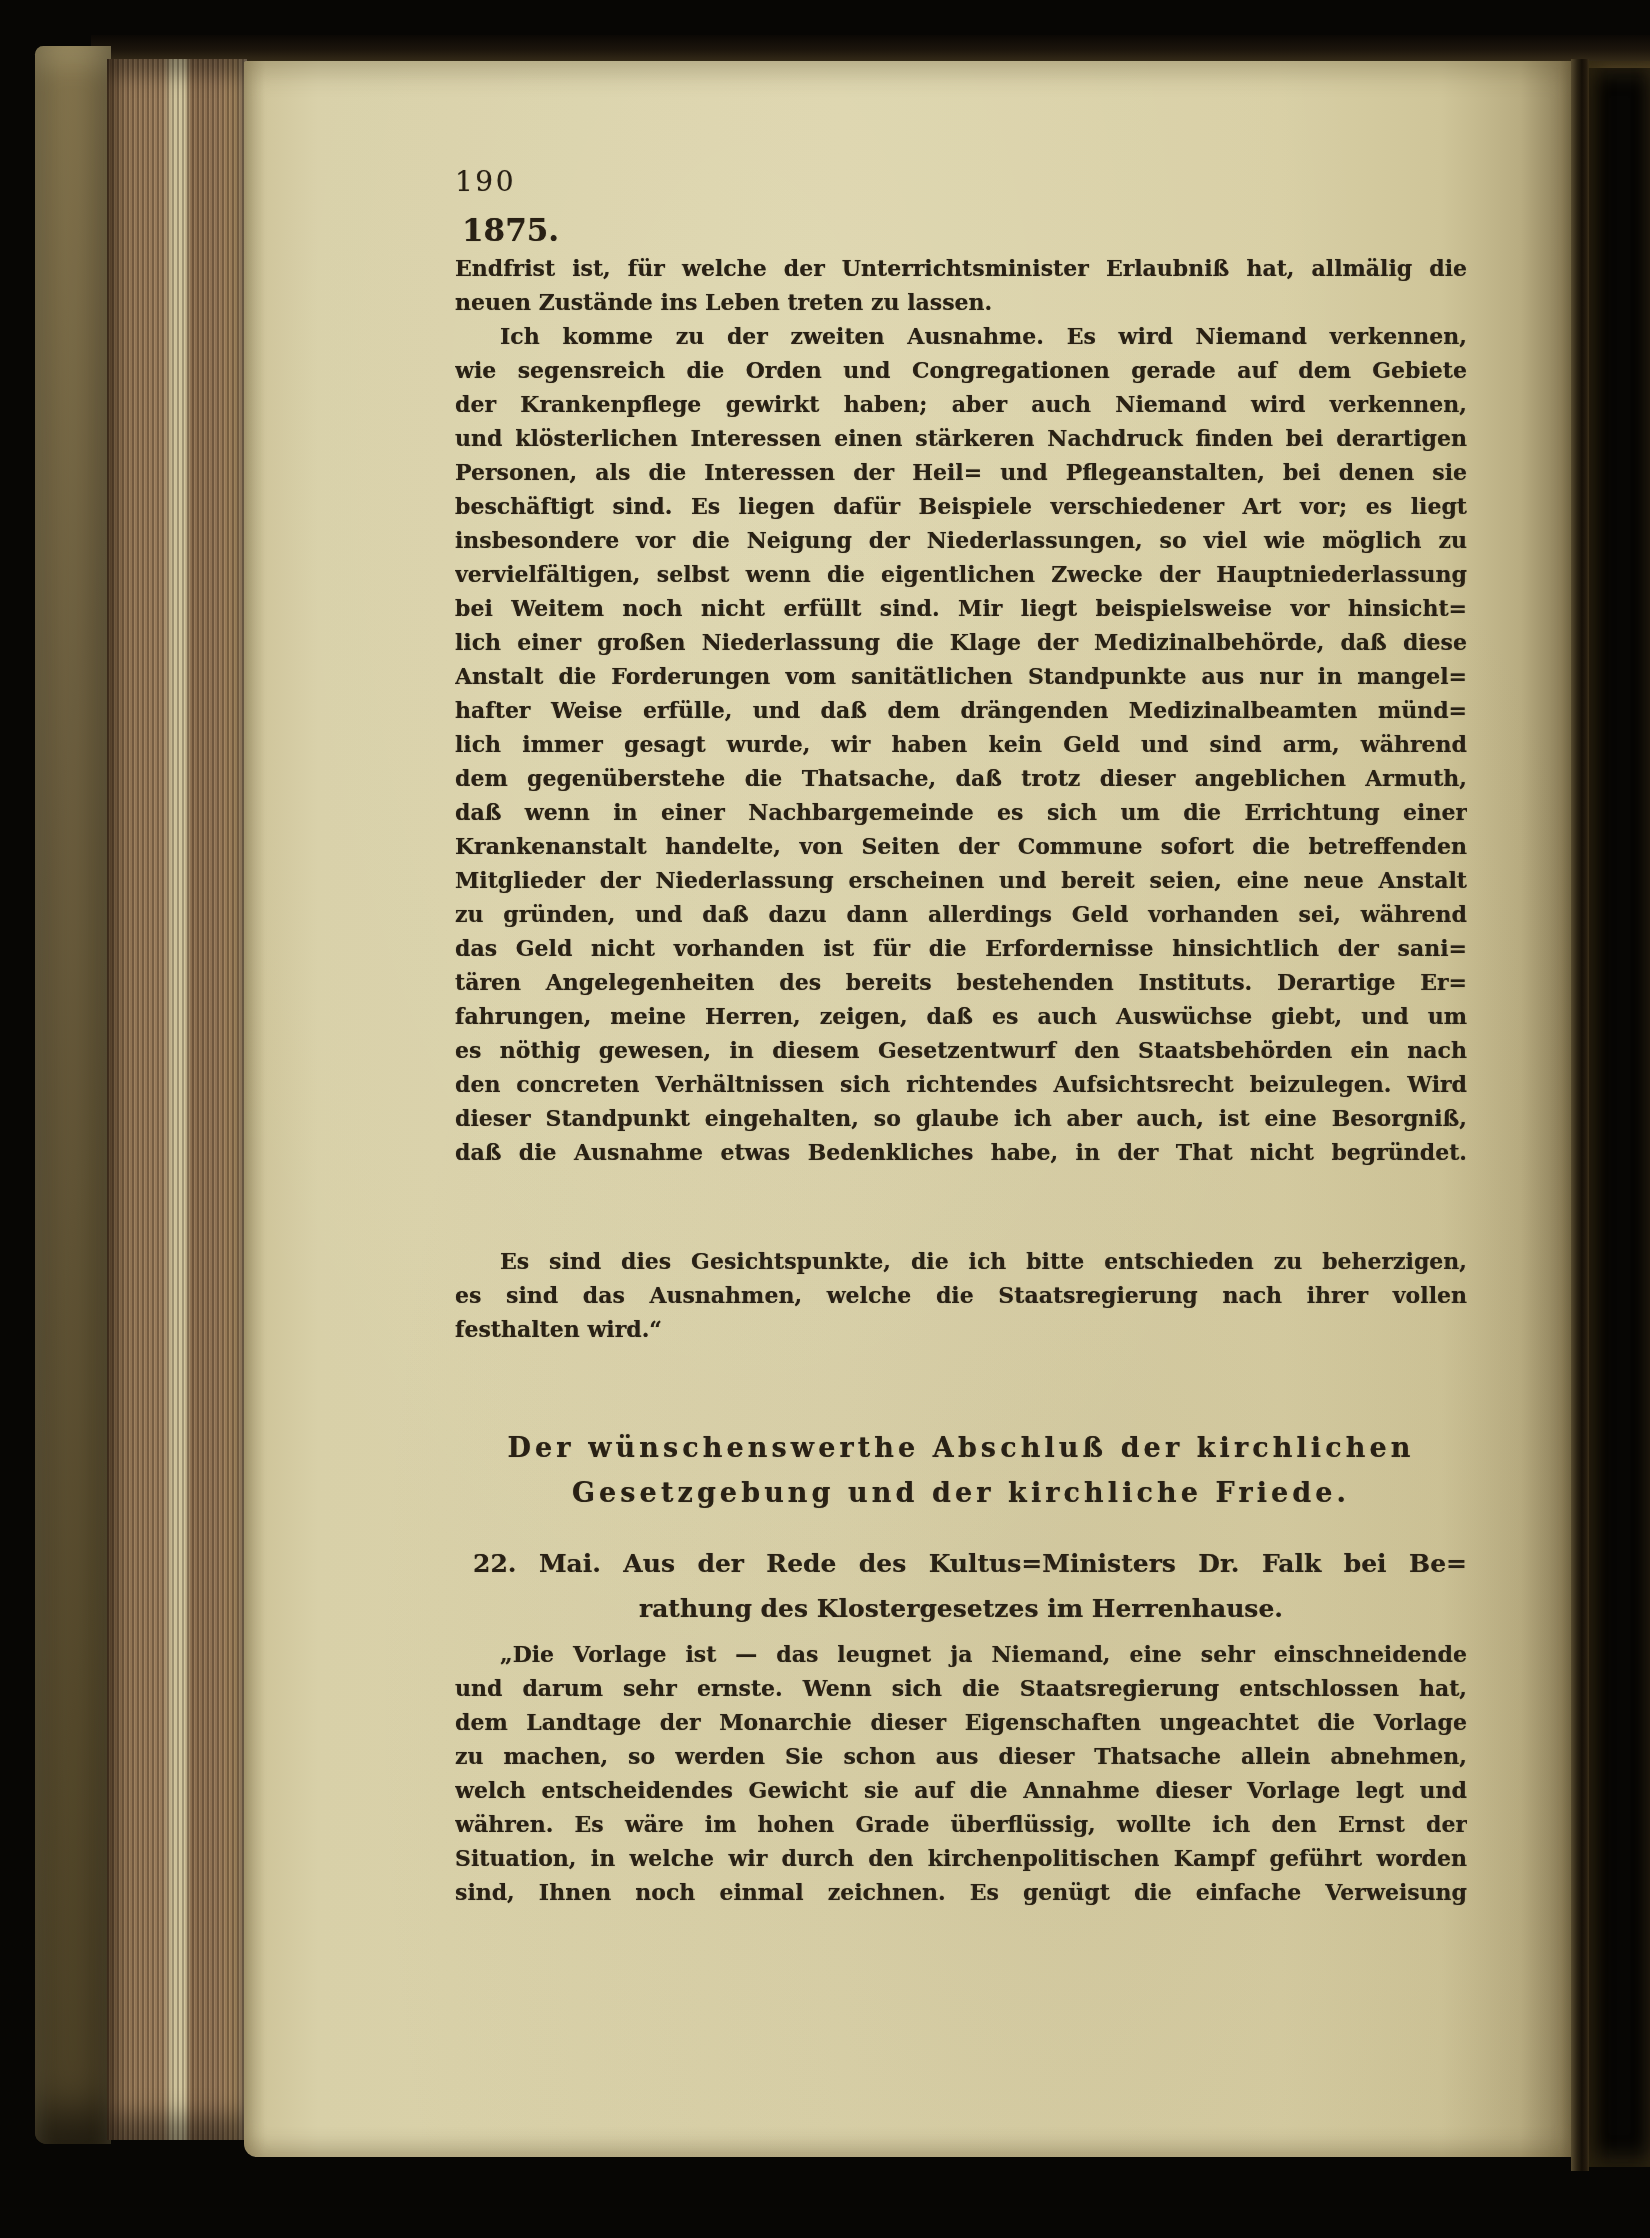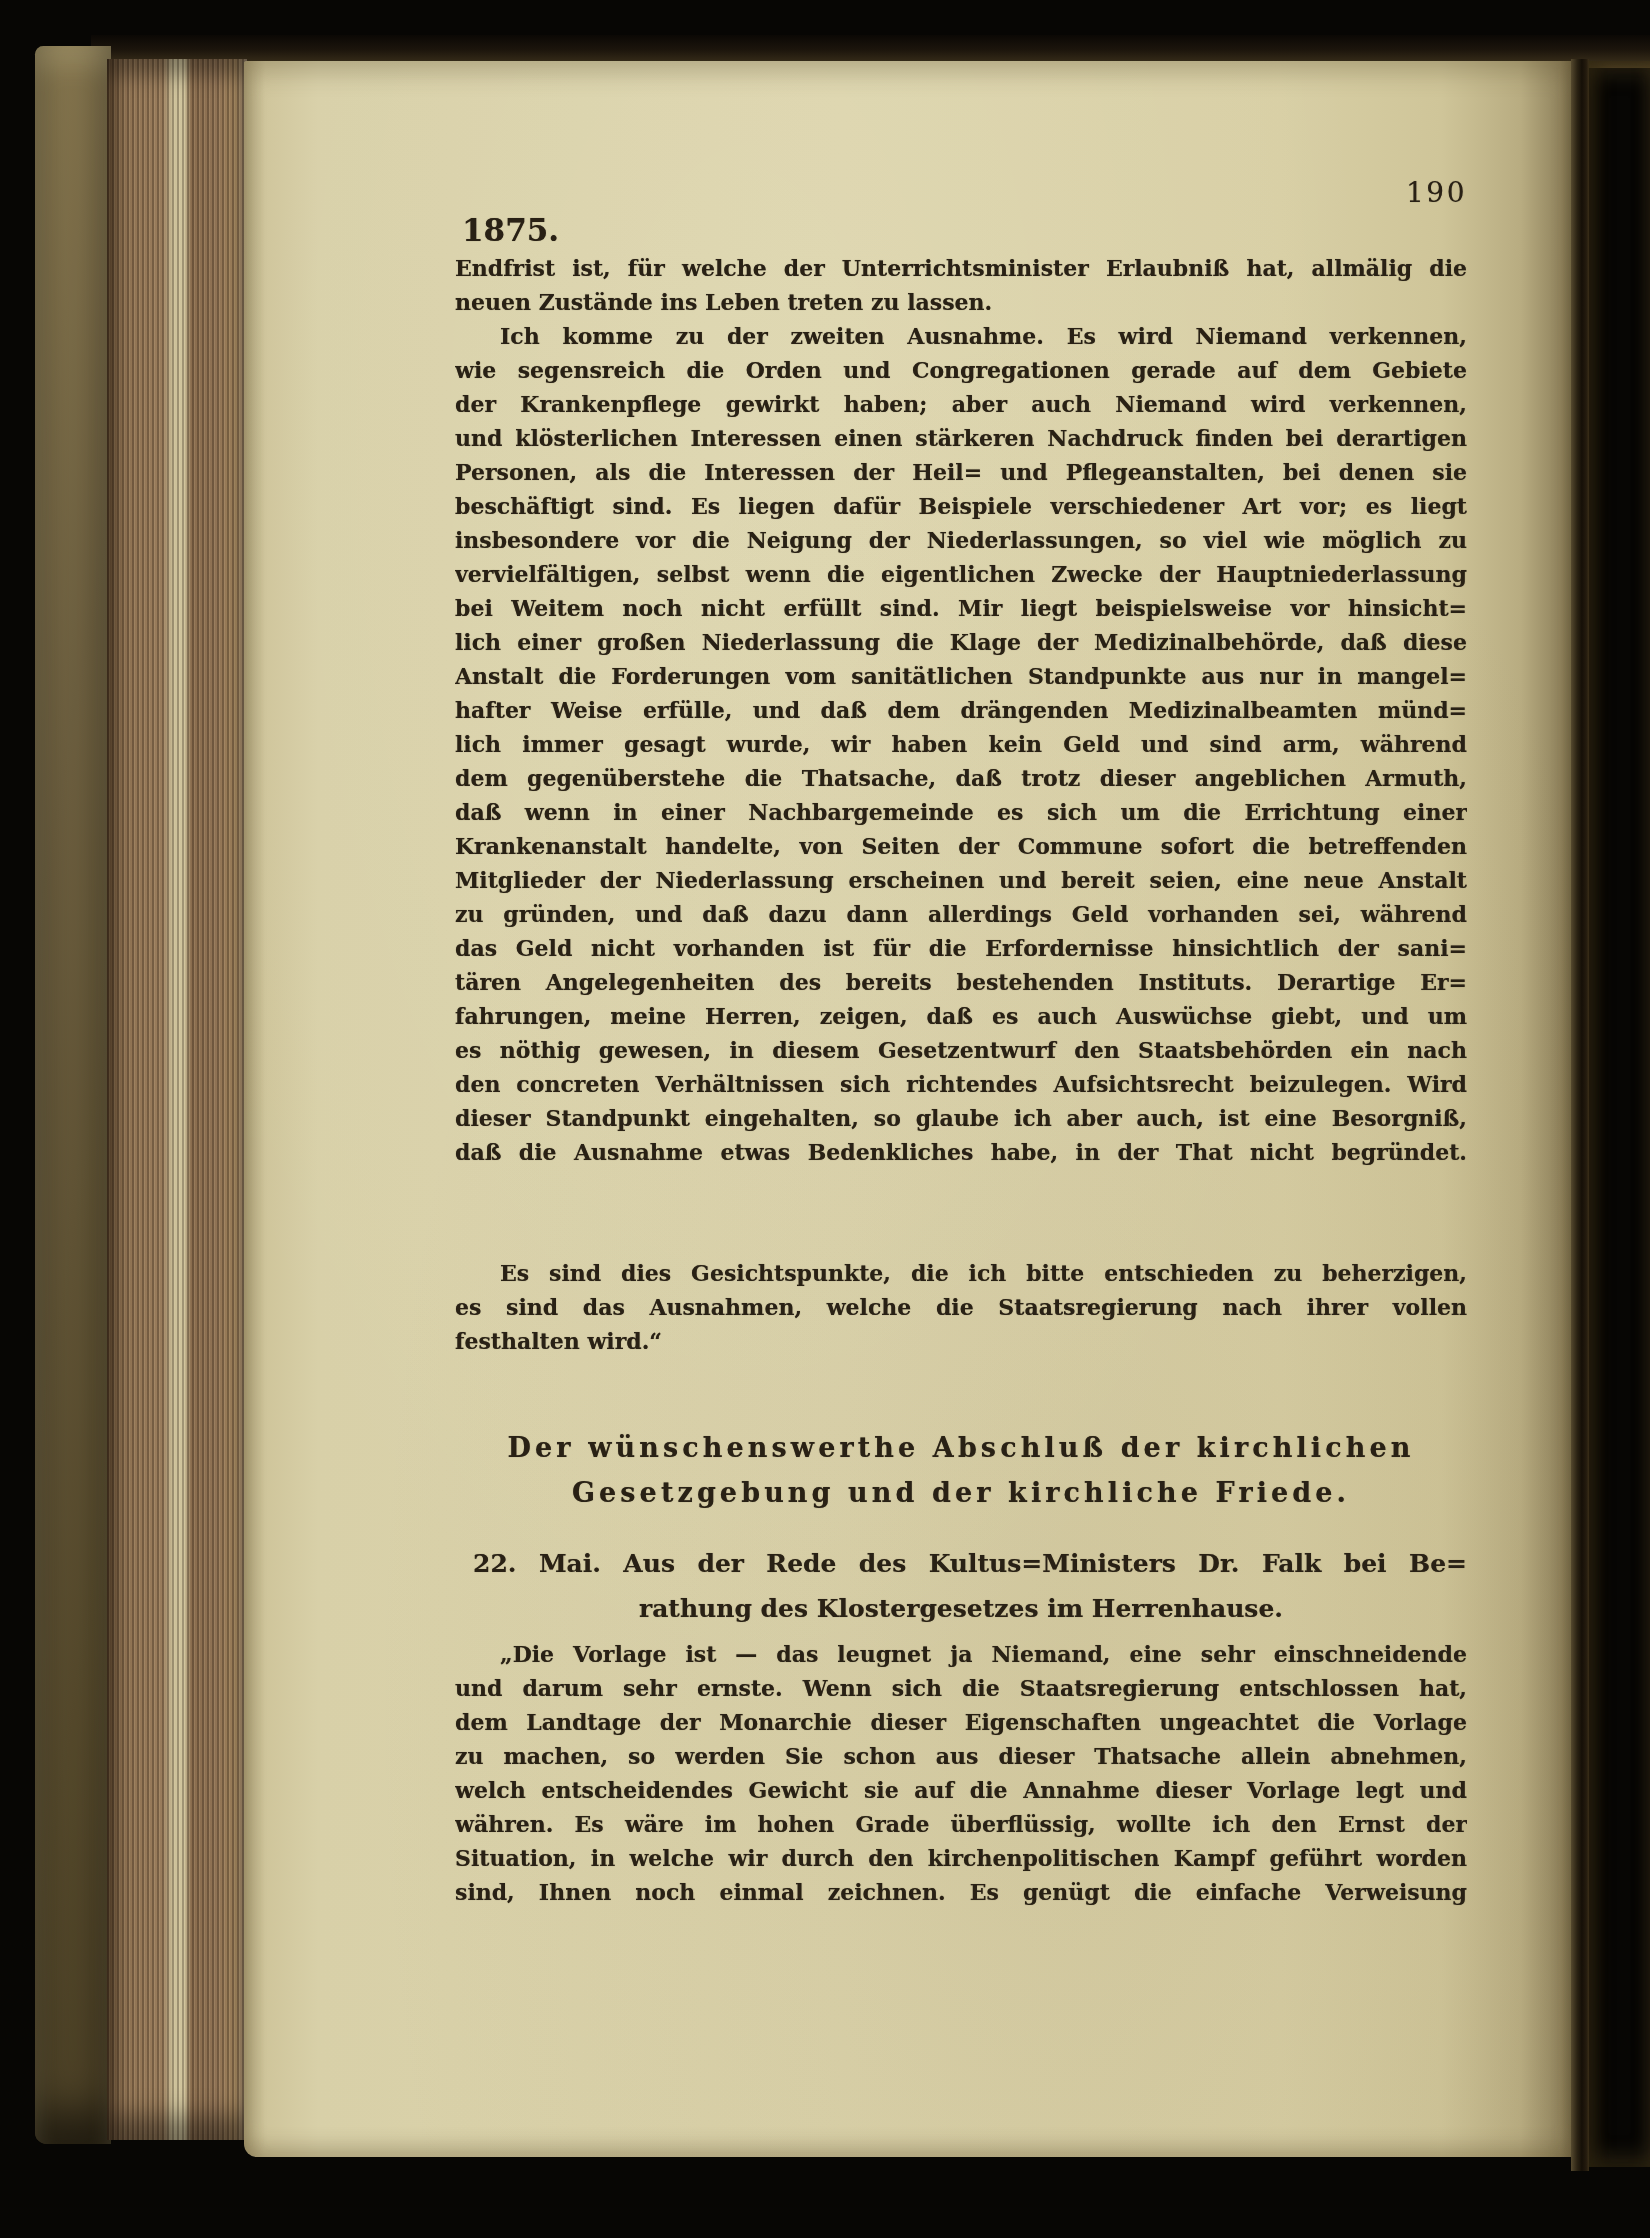--- a/index.html
+++ b/index.html
@@ -47,25 +47,25 @@
     box-shadow:inset 11.6px 0 15px rgba(40,30,12,.45), inset 0 15px 18px rgba(80,65,35,.35), inset 0 -13.2px 16.5px rgba(80,65,35,.35);
   }
   
   .txt{position:absolute;left:455px;width:1012px;color:#292115;z-index:5;
        text-shadow:0 0 0.8px rgba(44,34,20,.55);}
   .line{height:34px;line-height:34px;font-size:22px;font-weight:700;
         text-align:justify;text-align-last:justify;-moz-text-align-last:justify;
         overflow:hidden;white-space:nowrap;}
   .line.endp{text-align-last:left;-moz-text-align-last:left;}
   .line.ind{text-indent:45px;}
-  #running-head{top:176px;text-align:right;font-size:28px;font-weight:400;letter-spacing:2.5px;}
+  #running-head{top:165px;text-align:left;font-size:28px;font-weight:400;letter-spacing:2.5px;}
   #year-label{top:212px;left:462px;width:248px;font-size:31px;font-weight:700;}
   #para-prev{top:251px;}
   #para-main{top:319px;}
-  #para-close{top:1244px;margin-top:12px;}
+  #para-close{top:1244px;}
   #section-heading{top:1425px;}
   #section-heading .hline{height:45px;line-height:45px;font-size:27px;font-weight:700;
         letter-spacing:4.1px;text-align:center;}
   #subsection-heading{top:1541px;}
   #subsection-heading .shline{height:45px;line-height:45px;font-size:25px;font-weight:700;
         text-align:justify;text-align-last:justify;-moz-text-align-last:justify;
         overflow:hidden;white-space:nowrap;}
   #subsection-heading .shline.ind{text-indent:18px;}
   #subsection-heading .shline.ctr{text-align:right;text-align-last:center;-moz-text-align-last:center;}
   #quote-para{top:1637px;}

